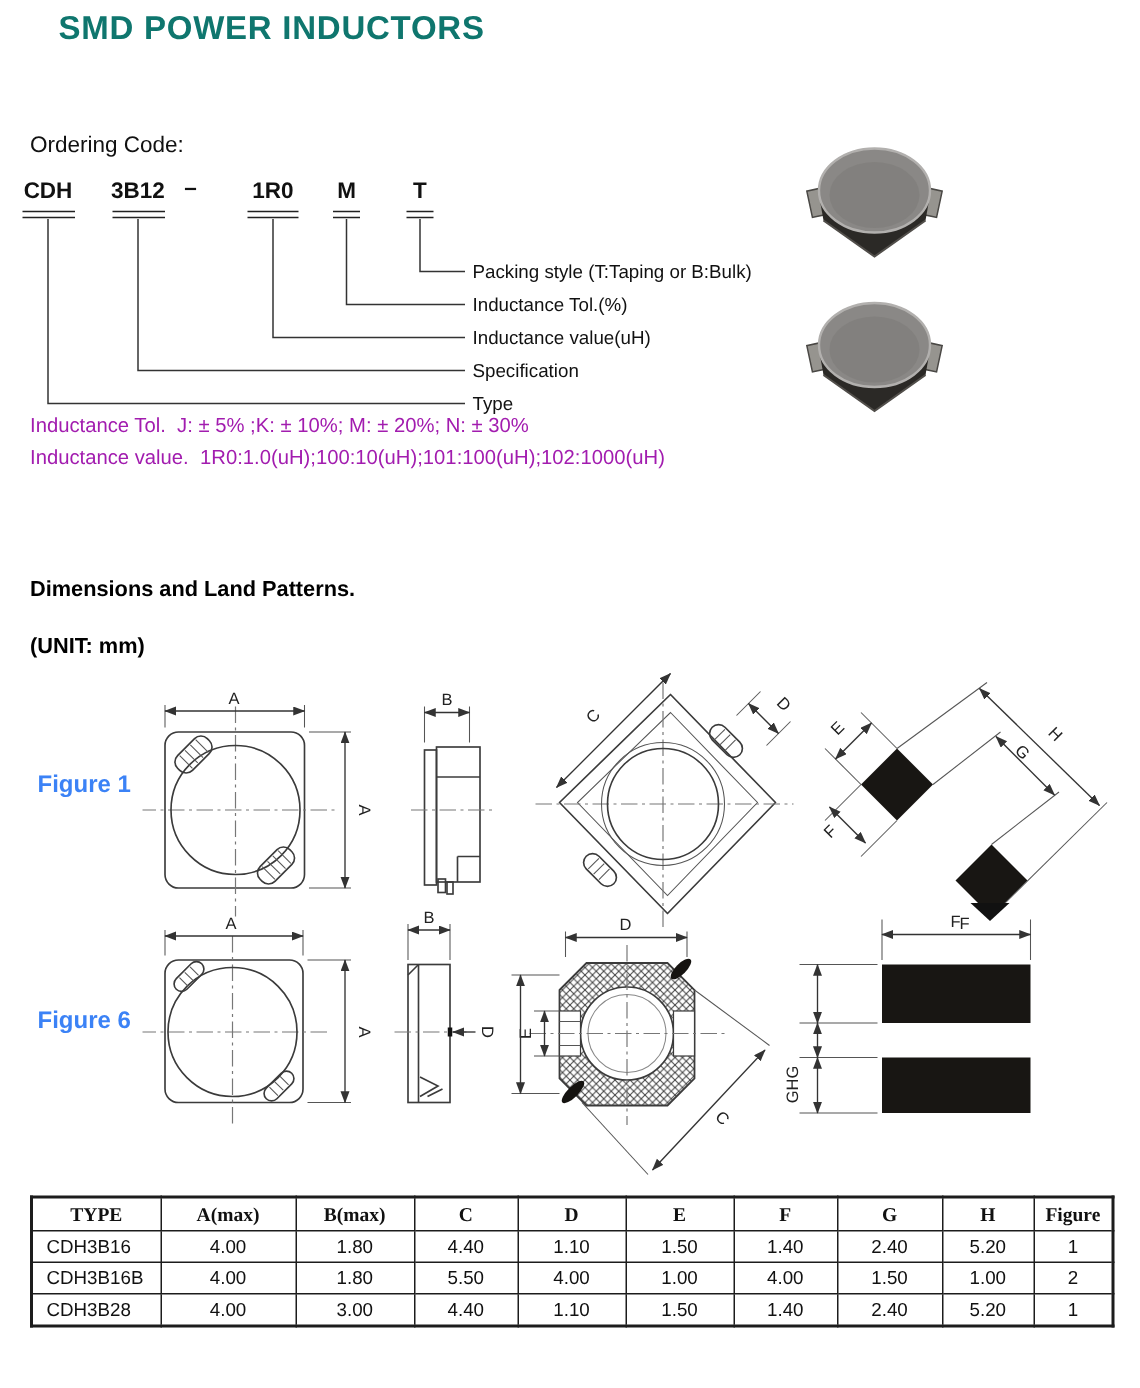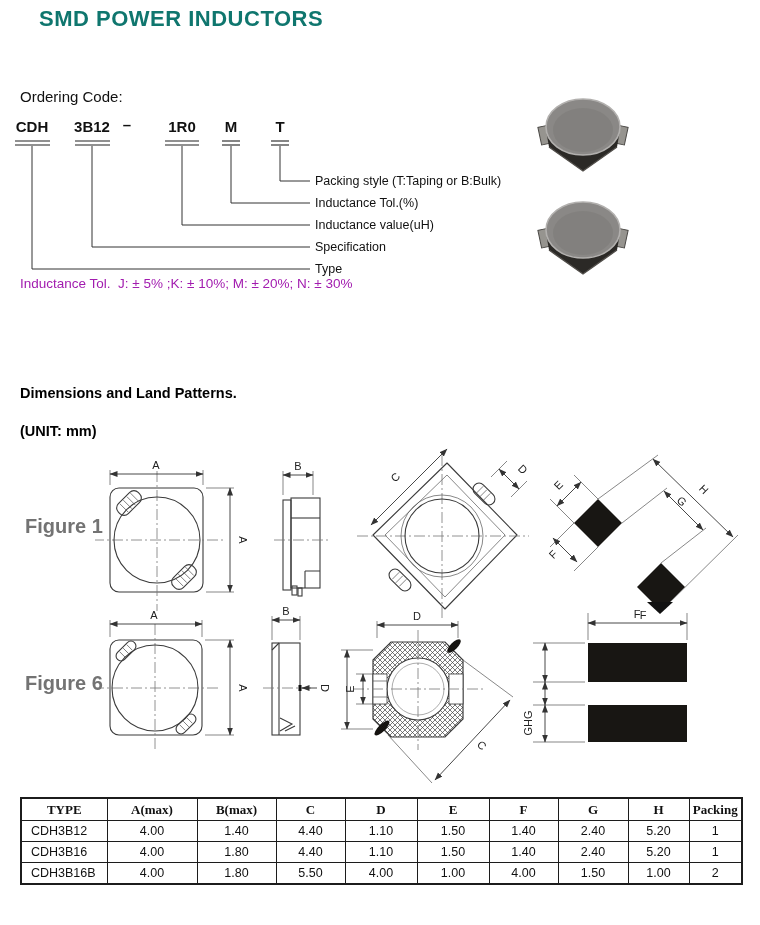--- a/index.html
+++ b/index.html
@@ -3,21 +3,21 @@
 <meta charset="utf-8">
 <style>
   html,body{margin:0;padding:0;background:#fff;}
   .canvas{position:relative;width:760px;height:925px;background:#fff;overflow:hidden;
           font-family:"Liberation Sans",sans-serif;color:#111;}
   .abs{position:absolute;}
   .page-title{left:19px;top:6px;font-size:22px;font-weight:bold;color:#0f766e;letter-spacing:.5px;margin-left:20px;}
   .oc-heading{left:20px;top:88px;font-size:15px;color:#111;text-align:right;}
   .note{left:20px;font-size:13.5px;white-space:pre;color:#a21caf;}
   .dim-heading{left:20px;font-size:14.5px;font-weight:bold;color:#000;text-align:center;}
-  .fig-label{left:25px;font-size:20px;font-weight:bold;color:#737373;}
+  .fig-label{left:25px;font-size:16px;font-weight:bold;color:#3b82f6;}
   svg text{font-family:"Liberation Sans",sans-serif;}
   .code-txt{font-size:15px;font-weight:bold;fill:#111;}
   .callout-txt{font-size:12.5px;fill:#111;}
   .dimtxt{font-size:11px;fill:#222;}
   .thin{stroke:#555;stroke-width:.7;fill:none;}
   .ln{stroke:#3b3b3b;stroke-width:1.1;fill:none;}
   .dash{stroke:#777;stroke-width:.8;fill:none;stroke-dasharray:11 3 2 3;}
   .dimln{stroke:#333;stroke-width:.9;fill:none;}
   table.spec{position:absolute;left:20px;top:797px;width:721px;border-collapse:collapse;
              table-layout:fixed;background:#fff;}
@@ -96,20 +96,21 @@
         </g>
       <polygon points="-37,2 -20,-15 20,-15 37,2 34,19 0,43 -34,19" fill="#2b2926"></polygon>
       <path d="M-34,19 L0,43 L34,19" stroke="#514e4a" stroke-width="1.4" fill="none"></path>
       <ellipse cx="0" cy="-1" rx="37" ry="28" fill="#8a8886"></ellipse>
       <ellipse cx="0" cy="-1" rx="37" ry="28" fill="none" stroke="#b2b0ae" stroke-width="1.6"></ellipse>
       <ellipse cx="0" cy="2" rx="30" ry="22" fill="#7e7c7a" opacity=".65"></ellipse>
     </g>
   </svg>
 
   <div class="abs note" style="top:276px;">Inductance Tol.  J: ± 5% ;K: ± 10%; M: ± 20%; N: ± 30%</div>
+  <div class="abs note" style="top:297px;">Inductance value.  1R0:1.0(uH);100:10(uH);101:100(uH);102:1000(uH)</div>
 
   <div class="abs dim-heading" style="top:385px;">Dimensions and Land Patterns.</div>
   <div class="abs dim-heading" style="top:423px;">(UNIT: mm)</div>
 
   <div class="abs fig-label" style="top:515px;">Figure 1</div>
   <div class="abs fig-label" style="top:672px;">Figure 6</div>
 
   <svg class="abs" style="left:95px;top:443px;" width="660" height="180" viewBox="0 0 660 180">
     <defs>
       <marker id="f1a" markerWidth="9" markerHeight="8" refX="7.5" refY="3" orient="auto-start-reverse" markerUnits="userSpaceOnUse">
@@ -332,33 +333,21 @@
         <tr>
       <th>TYPE</th>
       <th>A(max)</th>
       <th>B(max)</th>
       <th>C</th>
       <th>D</th>
       <th>E</th>
       <th>F</th>
       <th>G</th>
       <th>H</th>
-      <th>Packing</th>
-    </tr>
-    <tr>
-      <td class="typecell">CDH3B12</td>
-      <td>4.00</td>
-      <td>1.40</td>
-      <td>4.40</td>
-      <td>1.10</td>
-      <td>1.50</td>
-      <td>1.40</td>
-      <td>2.40</td>
-      <td>5.20</td>
-      <td>1</td>
+      <th>Figure</th>
     </tr>
     <tr>
       <td class="typecell">CDH3B16</td>
       <td>4.00</td>
       <td>1.80</td>
       <td>4.40</td>
       <td>1.10</td>
       <td>1.50</td>
       <td>1.40</td>
       <td>2.40</td>
@@ -370,16 +359,28 @@
       <td>4.00</td>
       <td>1.80</td>
       <td>5.50</td>
       <td>4.00</td>
       <td>1.00</td>
       <td>4.00</td>
       <td>1.50</td>
       <td>1.00</td>
       <td>2</td>
     </tr>
+    <tr>
+      <td class="typecell">CDH3B28</td>
+      <td>4.00</td>
+      <td>3.00</td>
+      <td>4.40</td>
+      <td>1.10</td>
+      <td>1.50</td>
+      <td>1.40</td>
+      <td>2.40</td>
+      <td>5.20</td>
+      <td>1</td>
+    </tr>
   </tbody>
     </table>
 
 </div>
 
 </body></html>

